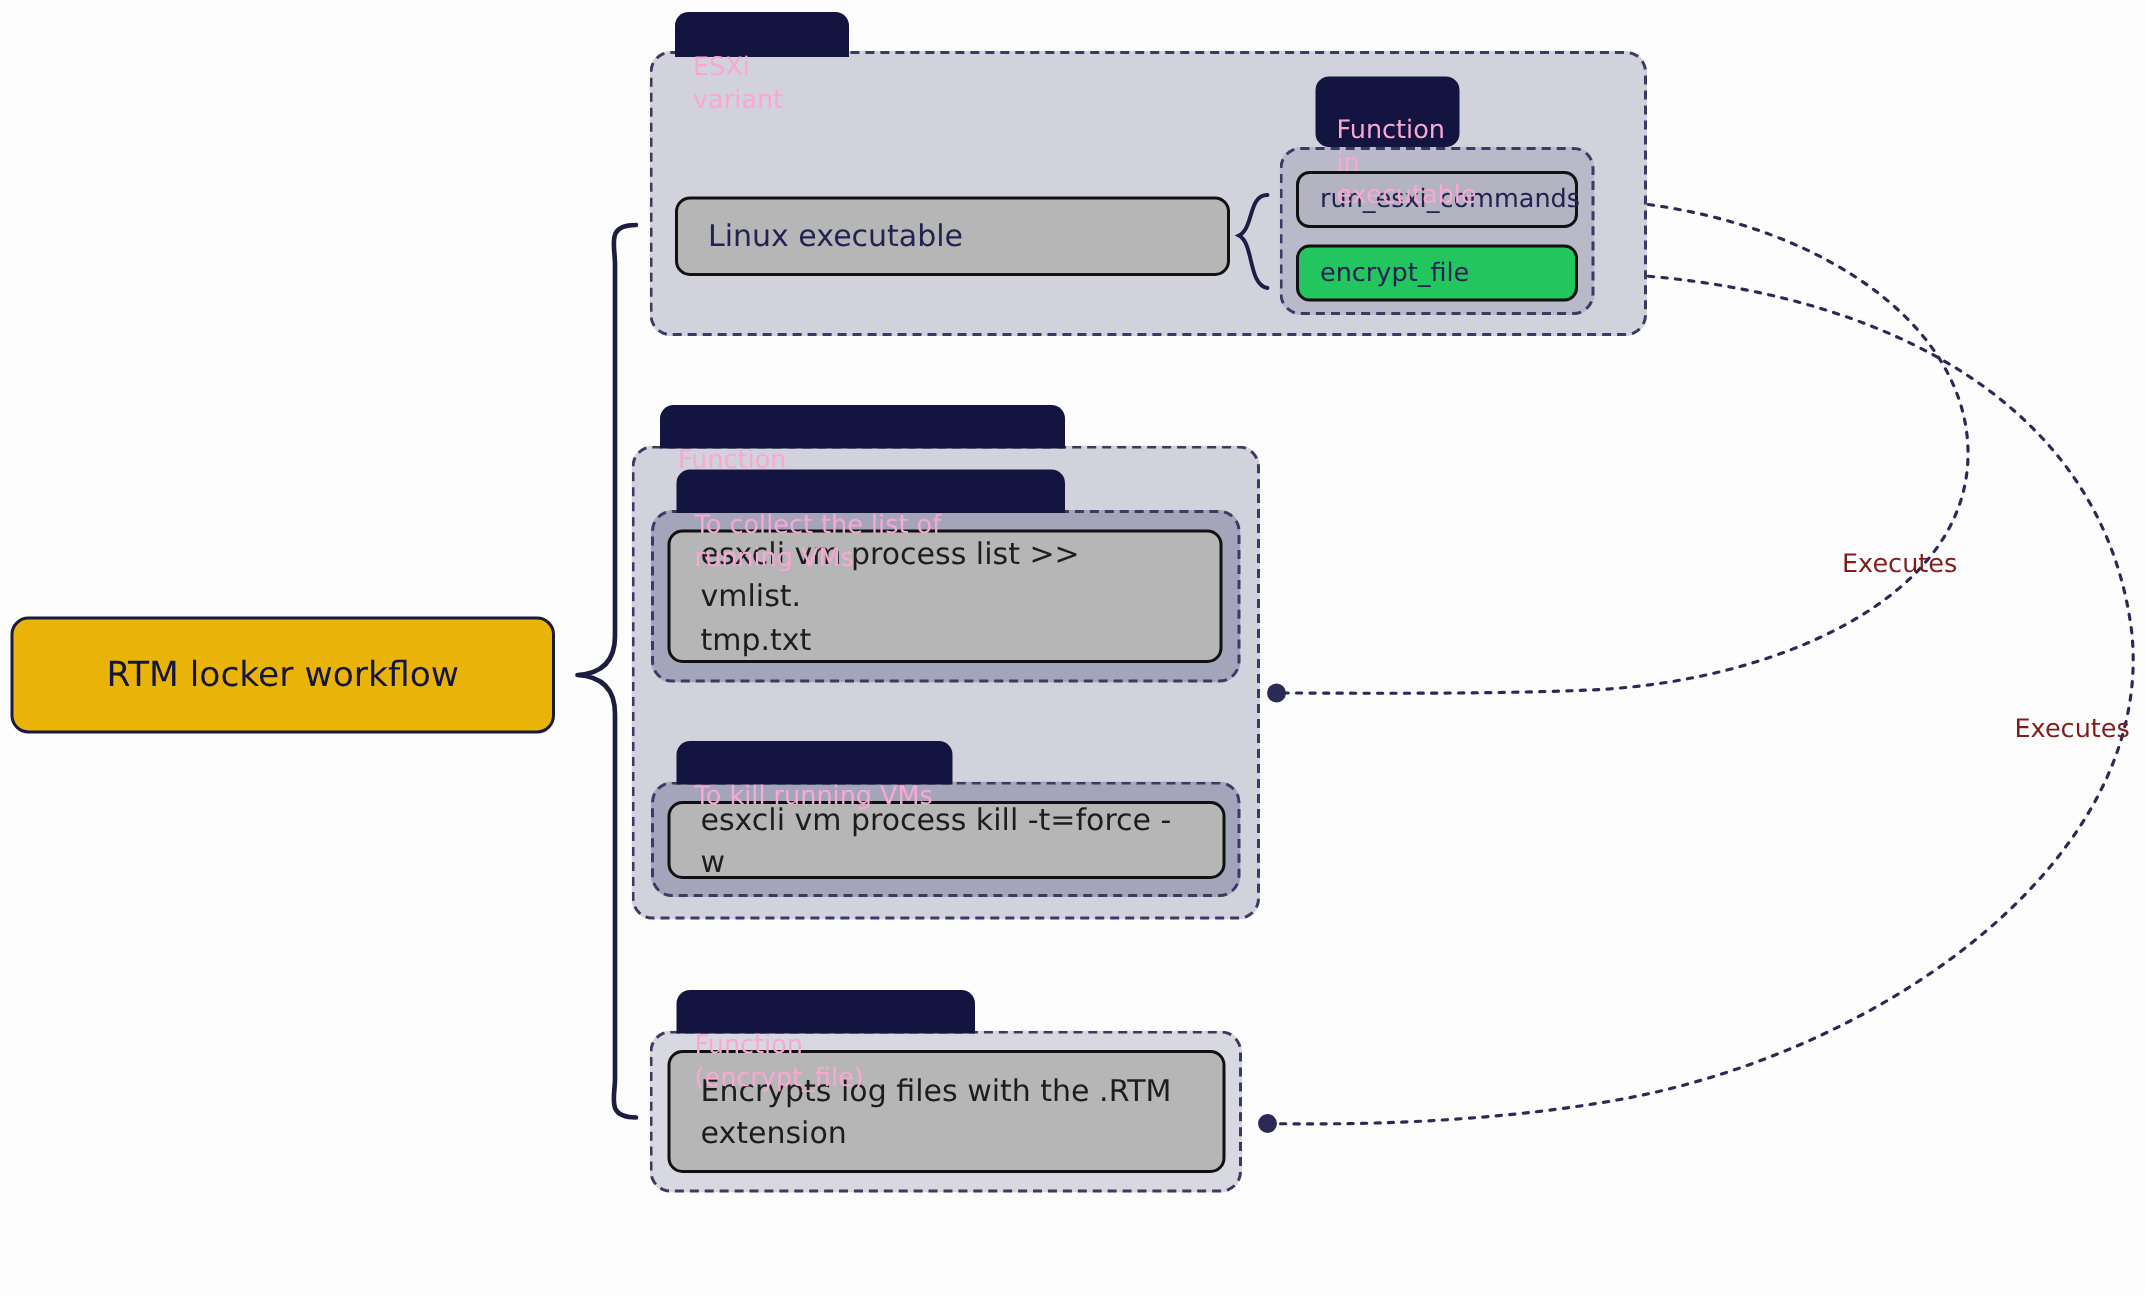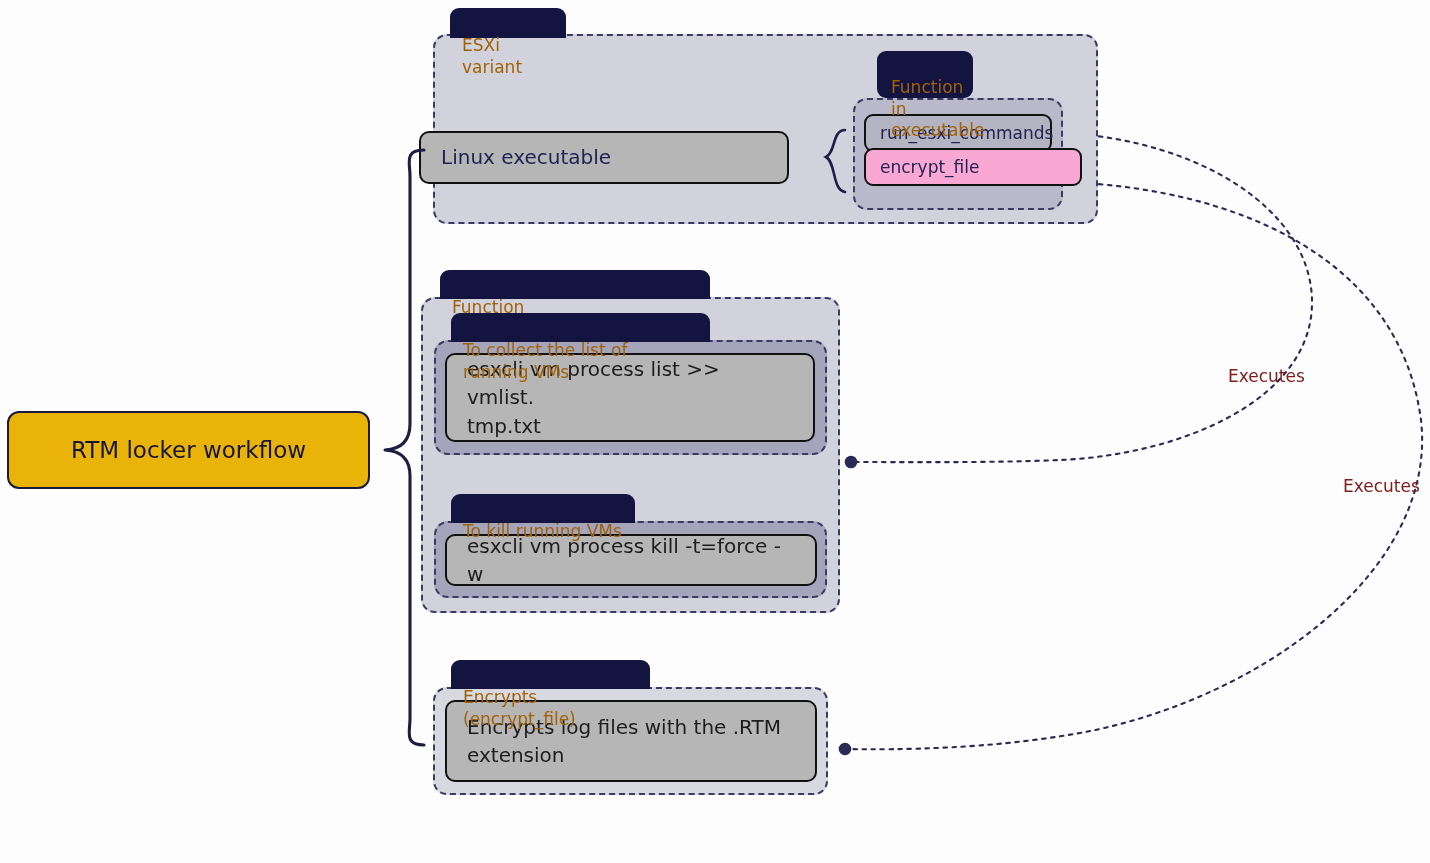--- a/index.html
+++ b/index.html
@@ -40,21 +40,21 @@
     background: #d8d8e0;
     border: 2px dashed #3a3a63;
     border-radius: 14px;
     box-sizing: border-box;
   }
 
   
   .tab {
     position: absolute;
     background: #141440;
-    color: #a16207;
+    color: #f9a8d4;
     border-radius: 9px 9px 0 0;
     font-size: 17px;
     line-height: 1.25;
     padding: 6px 12px 7px 12px;
     box-sizing: border-box;
     white-space: pre-line;
     z-index: 5;
   }
   .tab.two-line {
     border-radius: 9px;
@@ -140,41 +140,41 @@
     <span>RTM locker workflow</span>
   </div>
 
   <div class="tab" style="left:450px; top:8px; width:116px; height:30px;">
     <span>ESXi variant</span>
   </div>
 
   <div class="group" style="left:433px; top:34px; width:665px; height:190px;">
   </div>
 
-  <div class="box" style="left:419px; top:131px; width:370px; height:53px;">
+  <div class="box" style="left:450px; top:131px; width:370px; height:53px;">
     <span>Linux executable</span>
   </div>
 
   <svg class="overlay braces" viewBox="0 0 1430 863">
     <path d="M 845,130 C 832,130 836,152 826,157 C 836,162 832,190 845,192" fill="none" stroke="#1d1d45" stroke-width="2.6" stroke-linecap="round"></path>
   </svg>
 
   <div class="tab two-line" style="left:877px; top:51px; width:96px; height:47px; padding-top:5px;">
     <span>Function in
 executable</span>
   </div>
 
   <div class="subgroup" style="left:853px; top:98px; width:210px; height:112px; background:#b9b9c9;">
   </div>
 
   <div class="box small" style="left:864px; top:114px; width:188px; height:38px; background:#b3b3c1;">
     <span>run_esxi_commands</span>
   </div>
 
-  <div class="box small" style="left:864px; top:148px; width:218px; height:38px; background:#f9a8d4;">
+  <div class="box small" style="left:864px; top:163px; width:188px; height:38px; background:#22c55e;">
     <span>encrypt_file</span>
   </div>
 
   <div class="tab" style="left:440px; top:270px; width:270px; height:29px;">
     <span>Function (run_esxi_commands)</span>
   </div>
 
   <div class="group" style="left:421px; top:297px; width:419px; height:316px;">
   </div>
 
@@ -195,21 +195,21 @@
   </div>
 
   <div class="subgroup" style="left:434px; top:521px; width:393px; height:77px;">
   </div>
 
   <div class="box cmd" style="left:445px; top:534px; width:372px; height:52px;">
     <span>esxcli vm process kill -t=force -w</span>
   </div>
 
   <div class="tab" style="left:451px; top:660px; width:199px; height:29px;">
-    <span>Encrypts (encrypt_file)</span>
+    <span>Function (encrypt_file)</span>
   </div>
 
   <div class="subgroup-light" style="left:433px; top:687px; width:395px; height:108px;">
   </div>
 
   <div class="box cmd" style="left:445px; top:700px; width:372px; height:82px;">
     <span style="white-space:pre-line;">Encrypts log files with the .RTM
 extension</span>
   </div>
 

